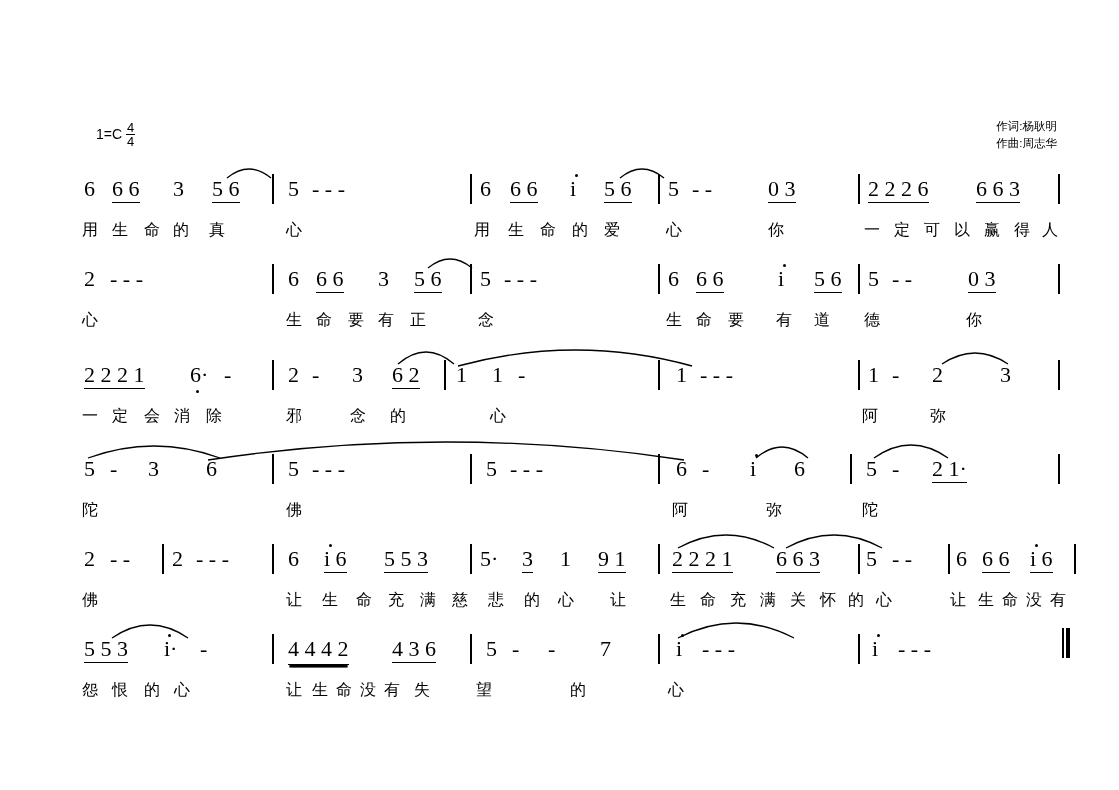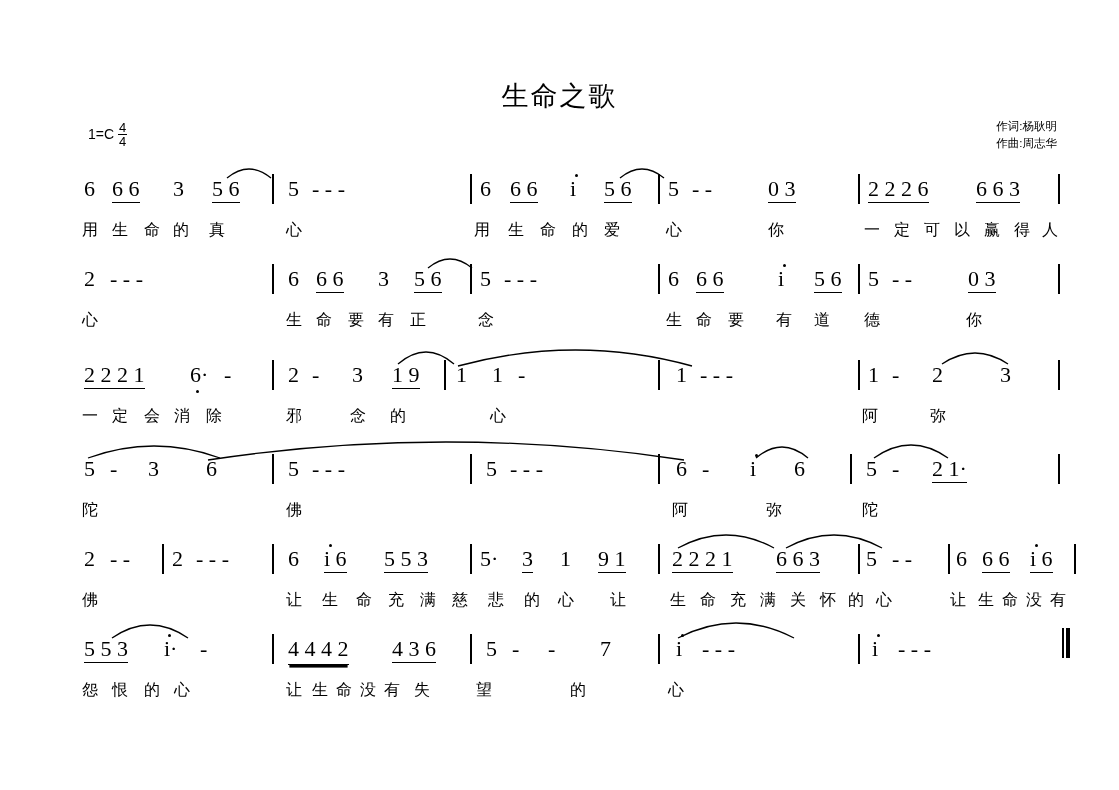--- a/index.html
+++ b/index.html
@@ -25,21 +25,21 @@
     top: 78px;
     left: 0;
     width: 1119px;
     text-align: center;
     font-size: 27px;
     font-family: "Liberation Serif", serif;
     letter-spacing: 2px;
   }
   .keysig {
     position: absolute;
-    left: 88px;
+    left: 96px;
     top: 122px;
     font-size: 14px;
     font-family: "Liberation Sans", sans-serif;
   }
   .keysig .frac {
     display: inline-block;
     vertical-align: middle;
     text-align: center;
     line-height: 1.0;
     font-size: 13px;
@@ -167,21 +167,20 @@
     border: 1px solid #000;
     padding: 1px 5px;
     display: inline-block;
   }
 </style>
 </head>
 <body>
 
 <div class="sheet">
 
-  <div class="title">生命之歌</div>
 
   <div class="keysig">
     <span>1=C</span><span class="frac"><span class="num">4</span><span class="den">4</span></span>
   </div>
 
   <div class="credits">
     <div>作词:杨耿明</div>
     <div>作曲:周志华</div>
   </div>
 
@@ -293,21 +292,21 @@
   <div class="system" style="top:358px;">
     <div class="note-row">
       <span class="tok under1" style="left:84px;top:6px;">2 2 2 1</span>
       <span class="tok" style="left:190px;top:6px;">6·</span>
       <div class="dotbelow" style="left:196px;top:32px;"></div>
       <span class="tok dash" style="left:224px;top:6px;">-</span>
       <div class="barline" style="left:272px;top:2px;"></div>
       <span class="tok" style="left:288px;top:6px;">2</span>
       <span class="tok dash" style="left:312px;top:6px;">-</span>
       <span class="tok" style="left:352px;top:6px;">3</span>
-      <span class="tok under1" style="left:392px;top:6px;">1 9</span>
+      <span class="tok under1" style="left:392px;top:6px;">6 2</span>
       <div class="barline" style="left:444px;top:2px;"></div>
       <span class="tok" style="left:456px;top:6px;">1</span>
       <span class="tok" style="left:492px;top:6px;">1</span>
       <span class="tok dash" style="left:518px;top:6px;">-</span>
       <div class="barline" style="left:658px;top:2px;"></div>
       <span class="tok" style="left:676px;top:6px;">1</span>
       <span class="tok dash" style="left:700px;top:6px;">- - -</span>
       <div class="barline" style="left:858px;top:2px;"></div>
       <span class="tok" style="left:868px;top:6px;">1</span>
       <span class="tok dash" style="left:892px;top:6px;">-</span>

